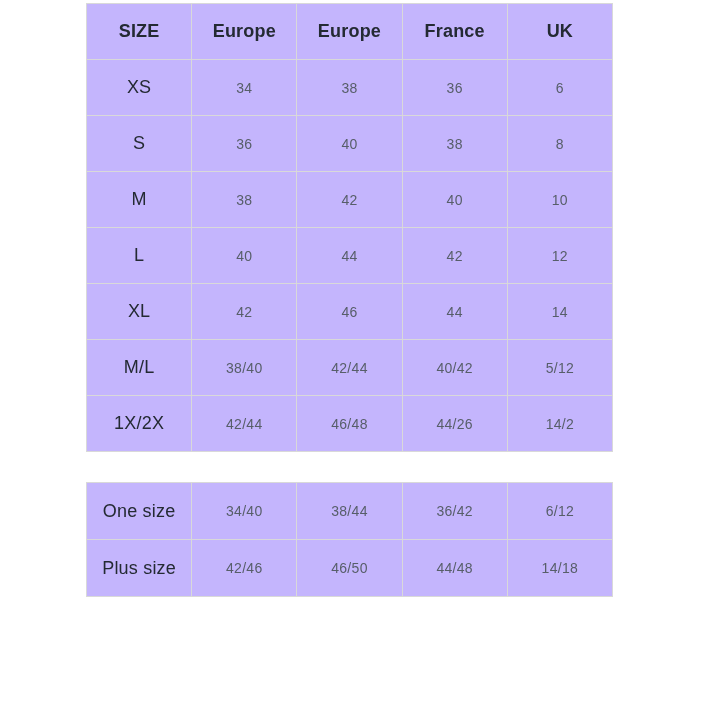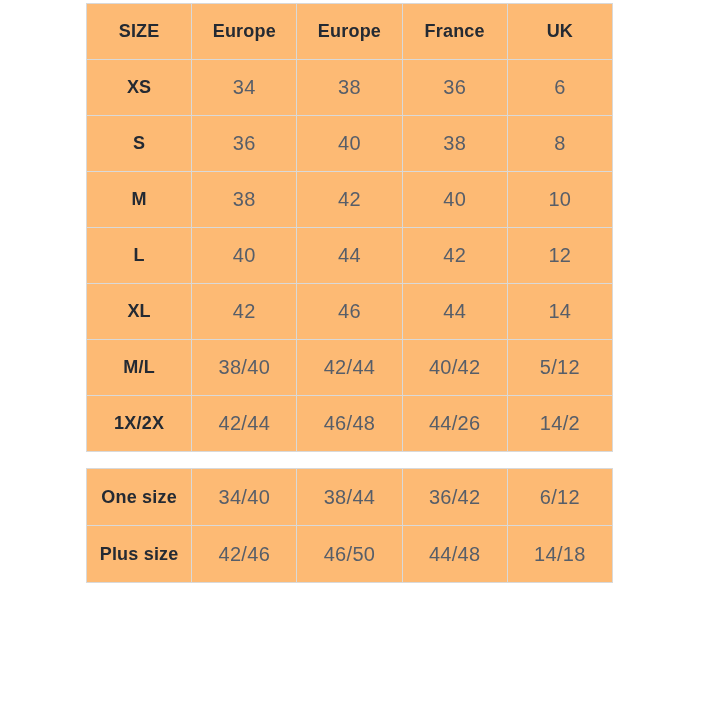--- a/index.html
+++ b/index.html
@@ -15,51 +15,51 @@
     width: 720px;
     height: 720px;
     box-sizing: border-box;
     padding: 3px 0 0 86px;
     overflow: hidden;
   }
   table.size-chart {
     border-collapse: collapse;
     table-layout: fixed;
     width: 527px;
-    background: #fdba74;
+    background: #c4b5fd;
   }
   table.size-chart th,
   table.size-chart td {
     border: 1px solid #d9d9d9;
     text-align: center;
     vertical-align: middle;
     height: 55px;
     padding: 0;
     overflow: hidden;
   }
   table.size-chart th {
     font-size: 18px;
     font-weight: 700;
     color: #242a33;
     letter-spacing: 0.2px;
   }
   td.lbl {
     font-size: 18px;
-    font-weight: 700;
+    font-weight: 400;
     color: #242a33;
     letter-spacing: 0.2px;
   }
   td.val {
-    font-size: 20px;
+    font-size: 14px;
     font-weight: 400;
     color: #575e69;
     letter-spacing: 0.3px;
   }
   table.secondary {
-    margin-top: 16px;
+    margin-top: 30px;
   }
   table.secondary th,
   table.secondary td {
     height: 56px;
   }
 </style>
 </head>
 <body>
 
 <div class="page">

